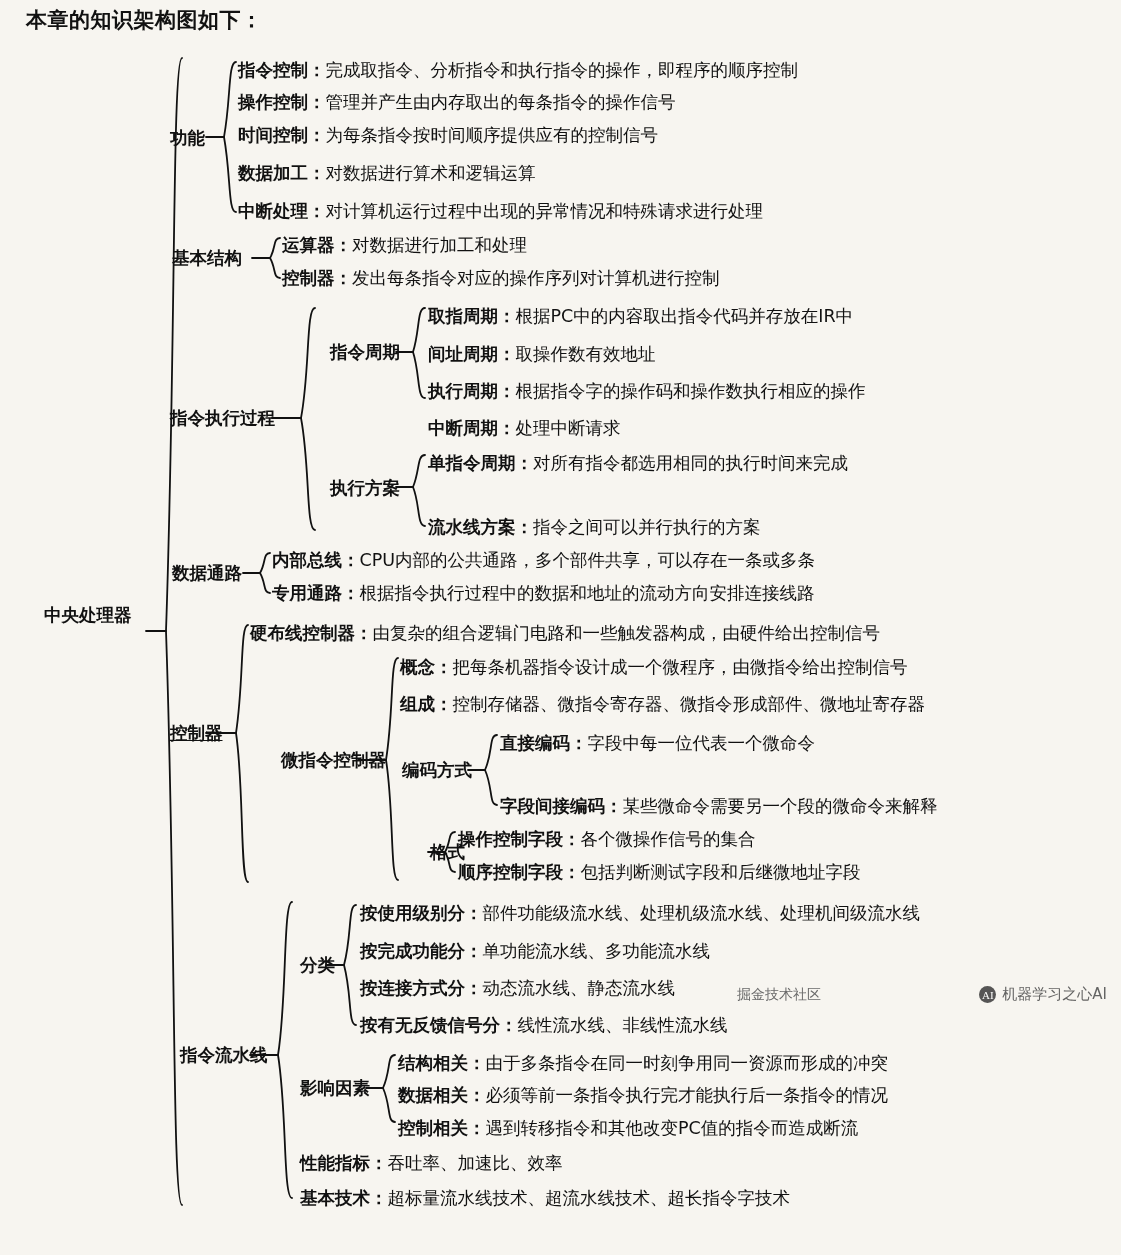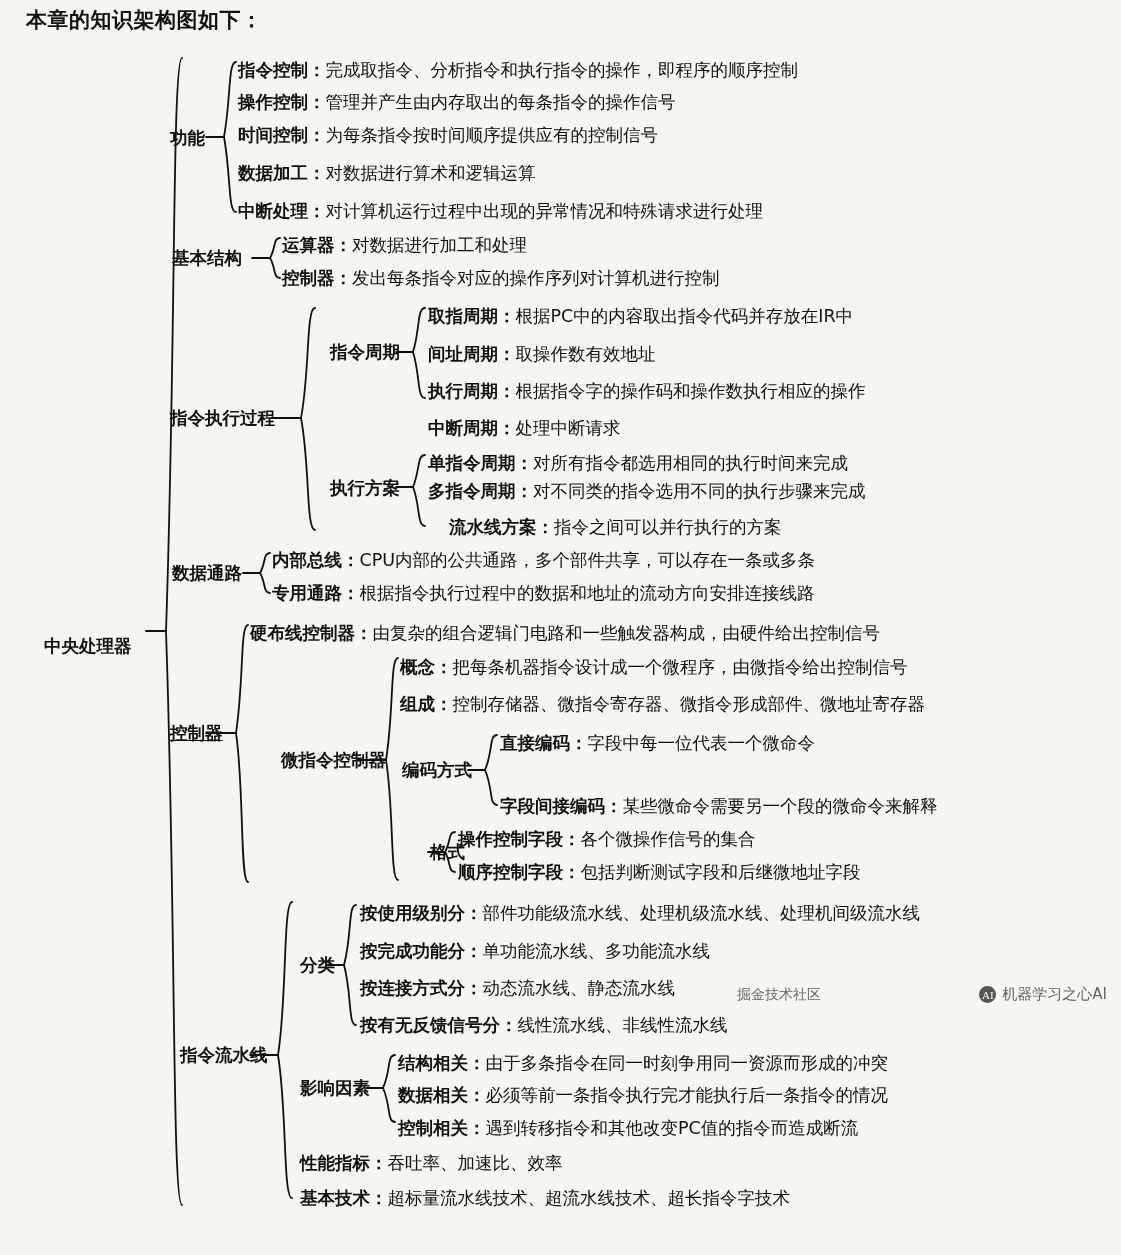--- a/index.html
+++ b/index.html
@@ -90,21 +90,21 @@
       <path d="M250,1055 L278,1055"></path>
 
       <path d="M356,905 C348,905 352,935 344,965 C352,995 348,1025 356,1025"></path>
       <path d="M327,965 L344,965"></path>
 
       <path d="M395,1055 C387,1055 391,1070 383,1088 C391,1106 387,1122 395,1122"></path>
       <path d="M366,1088 L383,1088"></path>
     </g>
   </svg>
 
-  <div class="node lbl" style="left:44px;top:636px;">中央处理器</div>
+  <div class="node lbl" style="left:44px;top:605px;">中央处理器</div>
 
   <div class="node lbl" style="left:170px;top:128px;">功能</div>
 
   <div class="node" style="left:238px;top:60px;">
     <span class="lbl">指令控制：</span><span class="txt">完成取指令、分析指令和执行指令的操作，即程序的顺序控制</span>
   </div>
   <div class="node" style="left:238px;top:92px;">
     <span class="lbl">操作控制：</span><span class="txt">管理并产生由内存取出的每条指令的操作信号</span>
   </div>
   <div class="node" style="left:238px;top:125px;">
@@ -138,24 +138,21 @@
     <span class="lbl">执行周期：</span><span class="txt">根据指令字的操作码和操作数执行相应的操作</span>
   </div>
   <div class="node" style="left:428px;top:418px;">
     <span class="lbl">中断周期：</span><span class="txt">处理中断请求</span>
   </div>
 
   <div class="node lbl" style="left:330px;top:478px;">执行方案</div>
   <div class="node" style="left:428px;top:453px;">
     <span class="lbl">单指令周期：</span><span class="txt">对所有指令都选用相同的执行时间来完成</span>
   </div>
-  <div class="node" style="left:428px;top:481px;">
-    <span class="lbl">多指令周期：</span><span class="txt">对不同类的指令选用不同的执行步骤来完成</span>
-  </div>
-  <div class="node" style="left:428px;top:517px;margin-left:21px;">
+  <div class="node" style="left:428px;top:517px;">
     <span class="lbl">流水线方案：</span><span class="txt">指令之间可以并行执行的方案</span>
   </div>
 
   <div class="node lbl" style="left:172px;top:563px;">数据通路</div>
   <div class="node" style="left:272px;top:550px;">
     <span class="lbl">内部总线：</span><span class="txt">CPU内部的公共通路，多个部件共享，可以存在一条或多条</span>
   </div>
   <div class="node" style="left:272px;top:583px;">
     <span class="lbl">专用通路：</span><span class="txt">根据指令执行过程中的数据和地址的流动方向安排连接线路</span>
   </div>

